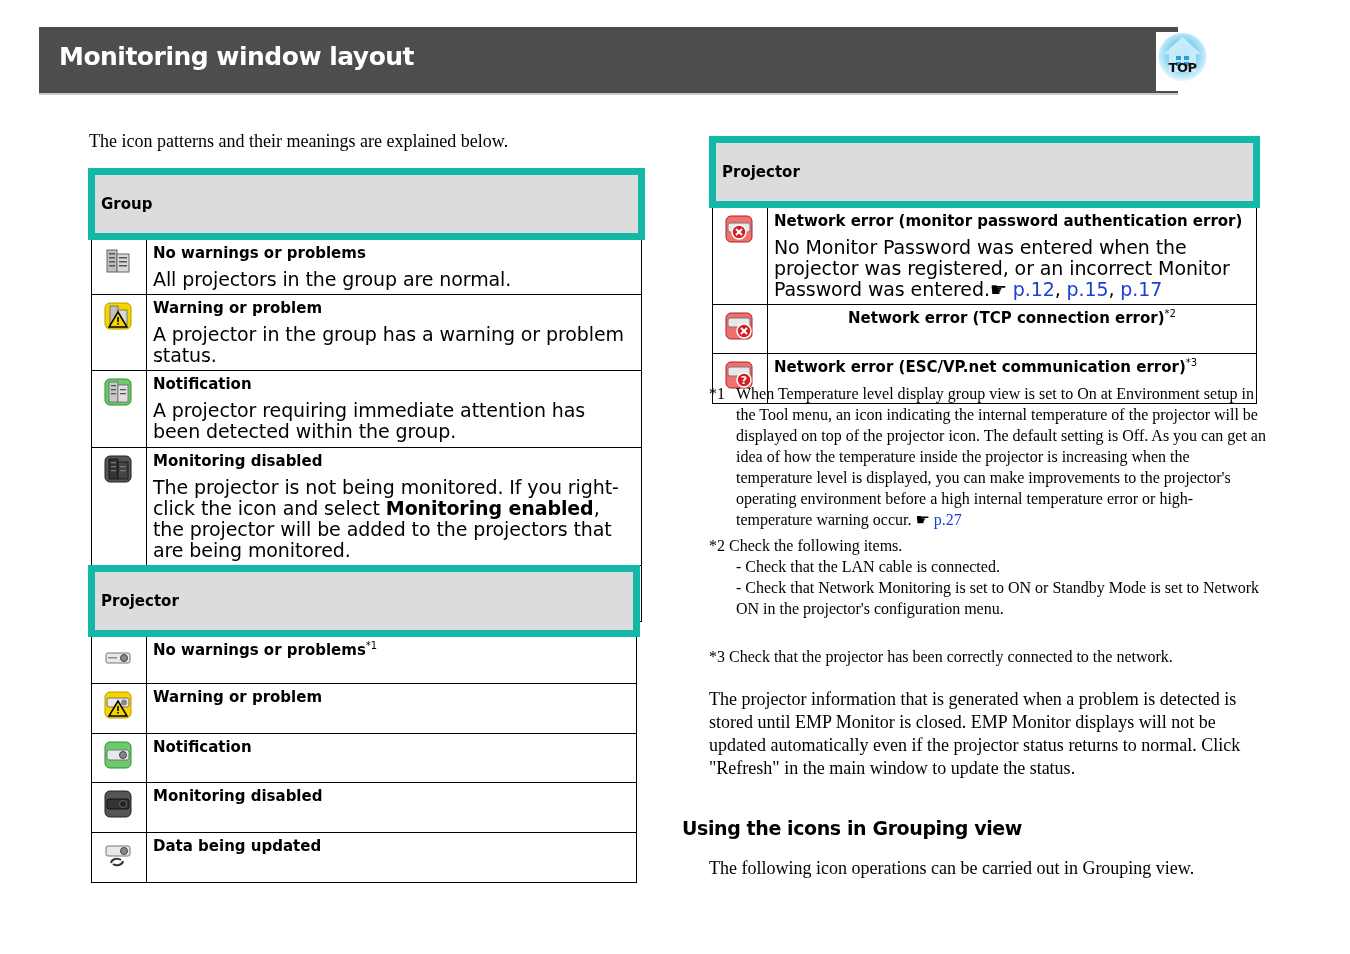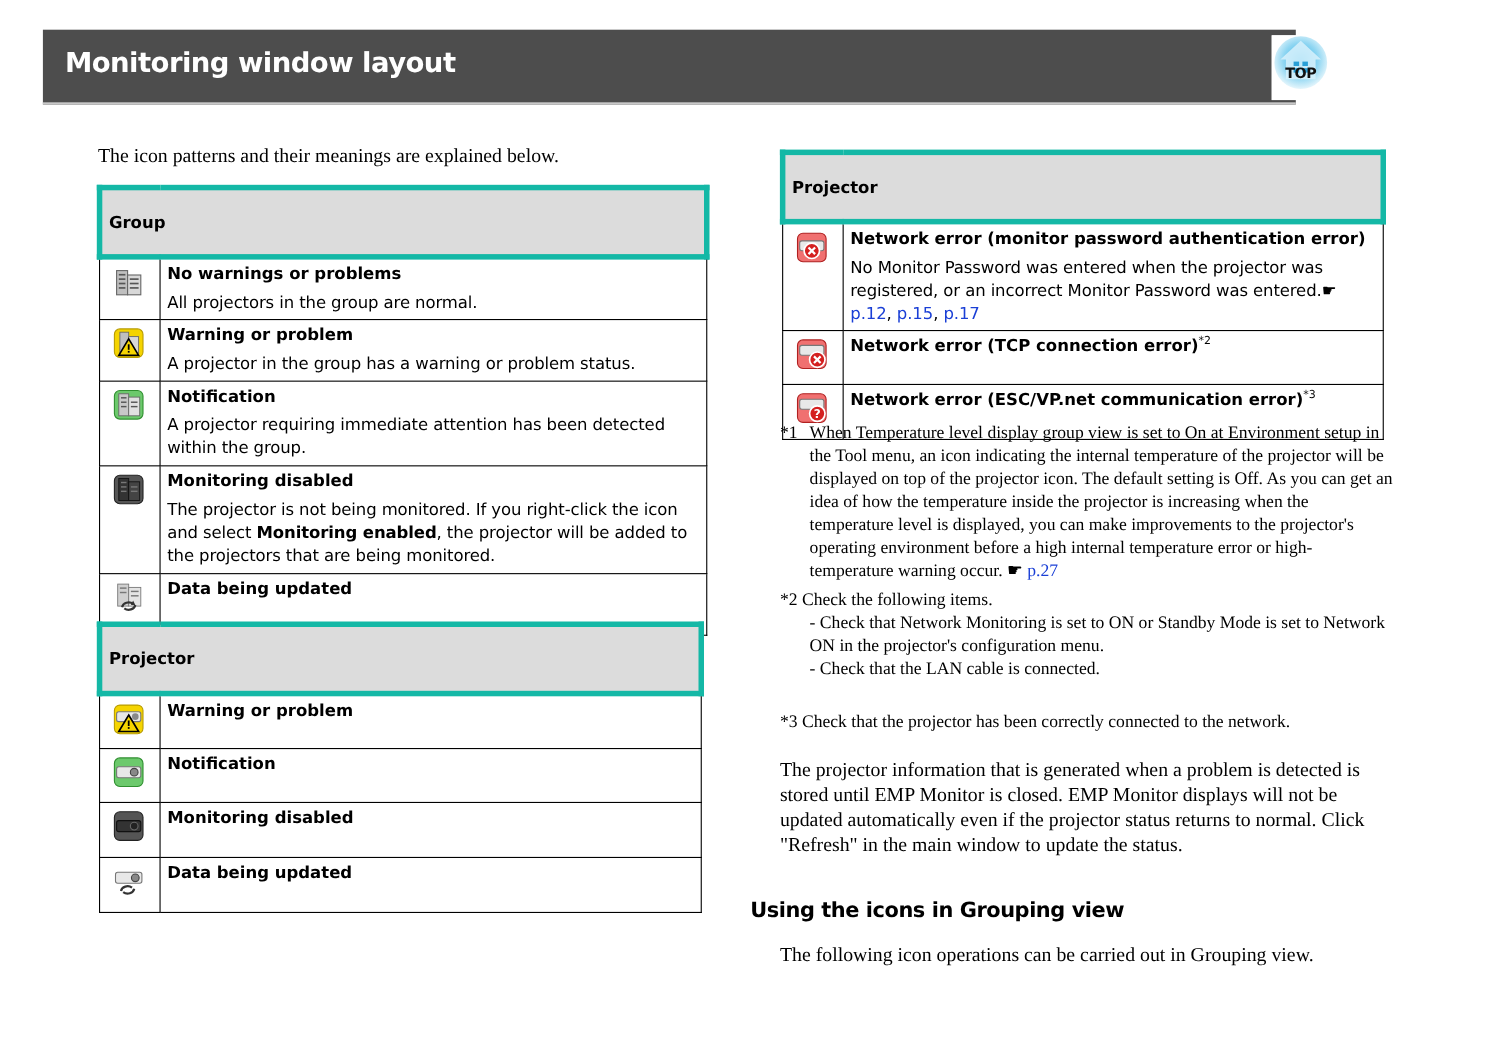--- a/index.html
+++ b/index.html
@@ -33,27 +33,27 @@
   .serif { font-family: "Liberation Serif", serif; }
   .intro {
     position: absolute; left: 89px; top: 131px; font-size: 18px;
   }
 
   table.icon-table {
     position: absolute; border-collapse: collapse; font-family: "DejaVu Sans", sans-serif;
   }
   table.icon-table th {
     background: #dcdcdc; text-align: left; font-weight: bold; font-size: 15px;
-    padding: 20px 6px; border: 5px solid #14b8a6; height: 29px;
+    padding: 20px 6px; border: 7px solid #14b8a6; height: 29px;
   }
   table.icon-table td { border: 1px solid #000; vertical-align: top; }
   table.icon-table td.icon-cell { width: 55px; padding: 0; position: relative; }
   table.icon-table td.text-cell { padding: 3px 6px 4px 6px; font-size: 15px; line-height: 21px; margin-left: 19px; }
   .row-title { font-weight: bold; font-size: 15px; display: block; line-height: 20px; }
-  .row-desc { display: block; font-size: 15px; line-height: 21px; margin-top: 6px; letter-spacing: -0.1px; }
+  .row-desc { display: block; font-size: 19px; line-height: 21px; margin-top: 6px; letter-spacing: -0.1px; }
   sup.fn { font-size: 10px; font-weight: normal; vertical-align: super; line-height: 0; }
   .link { color: #1a3fd6; cursor: pointer; }
 
   .icon { position: absolute; left: 11px; top: 6px; width: 30px; height: 30px; }
 
   .footnotes { position: absolute; left: 709px; font-size: 16px; line-height: 21px; }
   .fn1 { top: 383px; width: 560px; }
   .fn1 .mark { position: absolute; left: 0; top: 0; }
   .fn1 .body { margin-left: 27px; }
   .fn2 { top: 535px; width: 560px; }
@@ -202,20 +202,32 @@
   </table>
 
 <table class="icon-table" style="left:88px; top:565px; width:552px;">
   <tbody>
       <tr>
         <th colspan="2">Projector</th>
       </tr>
   <tr style="height:50px;">
     <td class="icon-cell">
       <svg class="icon" viewBox="0 0 30 30">
+        <rect x="3" y="10" width="24" height="10" rx="2" fill="#e8e8e8" stroke="#777"></rect>
+        <circle cx="21" cy="15" r="3.5" fill="#888" stroke="#444"></circle>
+        <rect x="5" y="14" width="9" height="1.5" fill="#888"></rect>
+      </svg>
+    </td>
+    <td class="text-cell">
+      <span class="row-title"><span>No warnings or problems</span><sup class="fn">*1</sup></span>
+    </td>
+  </tr>
+  <tr style="height:50px;">
+    <td class="icon-cell">
+      <svg class="icon" viewBox="0 0 30 30">
         <rect x="2" y="2" width="26" height="26" rx="5" fill="#f5d400" stroke="#b89c00"></rect>
         <rect x="4" y="8" width="22" height="9" rx="2" fill="#e8e8e8" stroke="#777"></rect>
         <circle cx="21" cy="12.5" r="3" fill="#888"></circle>
         <polygon points="15,11 24,26 6,26" fill="#f5d400" stroke="#000" stroke-width="1.5"></polygon>
         <rect x="14.2" y="16" width="1.6" height="5" fill="#000"></rect>
             <rect x="14.2" y="22" width="1.6" height="1.6" fill="#000"></rect>
       </svg>
     </td>
     <td class="text-cell">
       <span class="row-title">Warning or problem</span>
@@ -273,21 +285,21 @@
         <rect x="4" y="9" width="22" height="9" rx="2" fill="#e8e8e8" stroke="#777"></rect>
         <circle cx="15" cy="18" r="7" fill="#d42020" stroke="#fff" stroke-width="1.5"></circle>
         <path d="M12 15 L18 21 M18 15 L12 21" stroke="#fff" stroke-width="2"></path>
       </svg>
     </td>
     <td class="text-cell">
       <span class="row-title">Network error (monitor password authentication error)</span>
       <span class="row-desc"><span>No Monitor Password was entered when the projector was registered, or an incorrect Monitor Password was entered.</span><span>☛</span> <span class="link">p.12</span>, <span class="link">p.15</span>, <span class="link">p.17</span></span>
     </td>
   </tr>
-  <tr style="height:49px;">
+  <tr style="height:49px;text-align:center;">
     <td class="icon-cell">
       <svg class="icon" viewBox="0 0 30 30">
         <rect x="2" y="2" width="26" height="26" rx="5" fill="#f07070" stroke="#b02020"></rect>
         <rect x="4" y="7" width="22" height="9" rx="2" fill="#e8e8e8" stroke="#777"></rect>
         <circle cx="20" cy="20" r="7" fill="#d42020" stroke="#fff" stroke-width="1.5"></circle>
         <path d="M17 17 L23 23 M23 17 L17 23" stroke="#fff" stroke-width="2"></path>
       </svg>
     </td>
     <td class="text-cell">
       <span class="row-title"><span>Network error (TCP connection error)</span><sup class="fn">*2</sup></span>
@@ -309,22 +321,22 @@
 </tbody>
   </table>
 
 <div class="footnotes fn1 serif">
   <span class="mark">*1</span>
   <div class="body"><span>When Temperature level display group view is set to On at Environment setup in the Tool menu, an icon indicating the internal temperature of the projector will be displayed on top of the projector icon. The default setting is Off. As you can get an idea of how the temperature inside the projector is increasing when the temperature level is displayed, you can make improvements to the projector's operating environment before a high internal temperature error or high-temperature warning occur.</span> <span>☛</span> <span class="link">p.27</span></div>
 </div>
 
 <div class="footnotes fn2 serif">
   <div>*2 Check the following items.</div>
+  <div class="indent">- Check that the LAN cable is connected.</div>
   <div class="indent">- Check that Network Monitoring is set to ON or Standby Mode is set to Network ON in the projector's configuration menu.</div>
-  <div class="indent">- Check that the LAN cable is connected.</div>
 </div>
 
 <div class="footnotes fn3 serif">*3 Check that the projector has been correctly connected to the network.</div>
 
 <div class="para serif">The projector information that is generated when a problem is detected is stored until EMP Monitor is closed. EMP Monitor displays will not be updated automatically even if the projector status returns to normal. Click "Refresh" in the main window to update the status.</div>
 
 <div class="section-heading">Using the icons in Grouping view</div>
 <div class="section-body serif">The following icon operations can be carried out in Grouping view.</div>
 
 </body></html>

